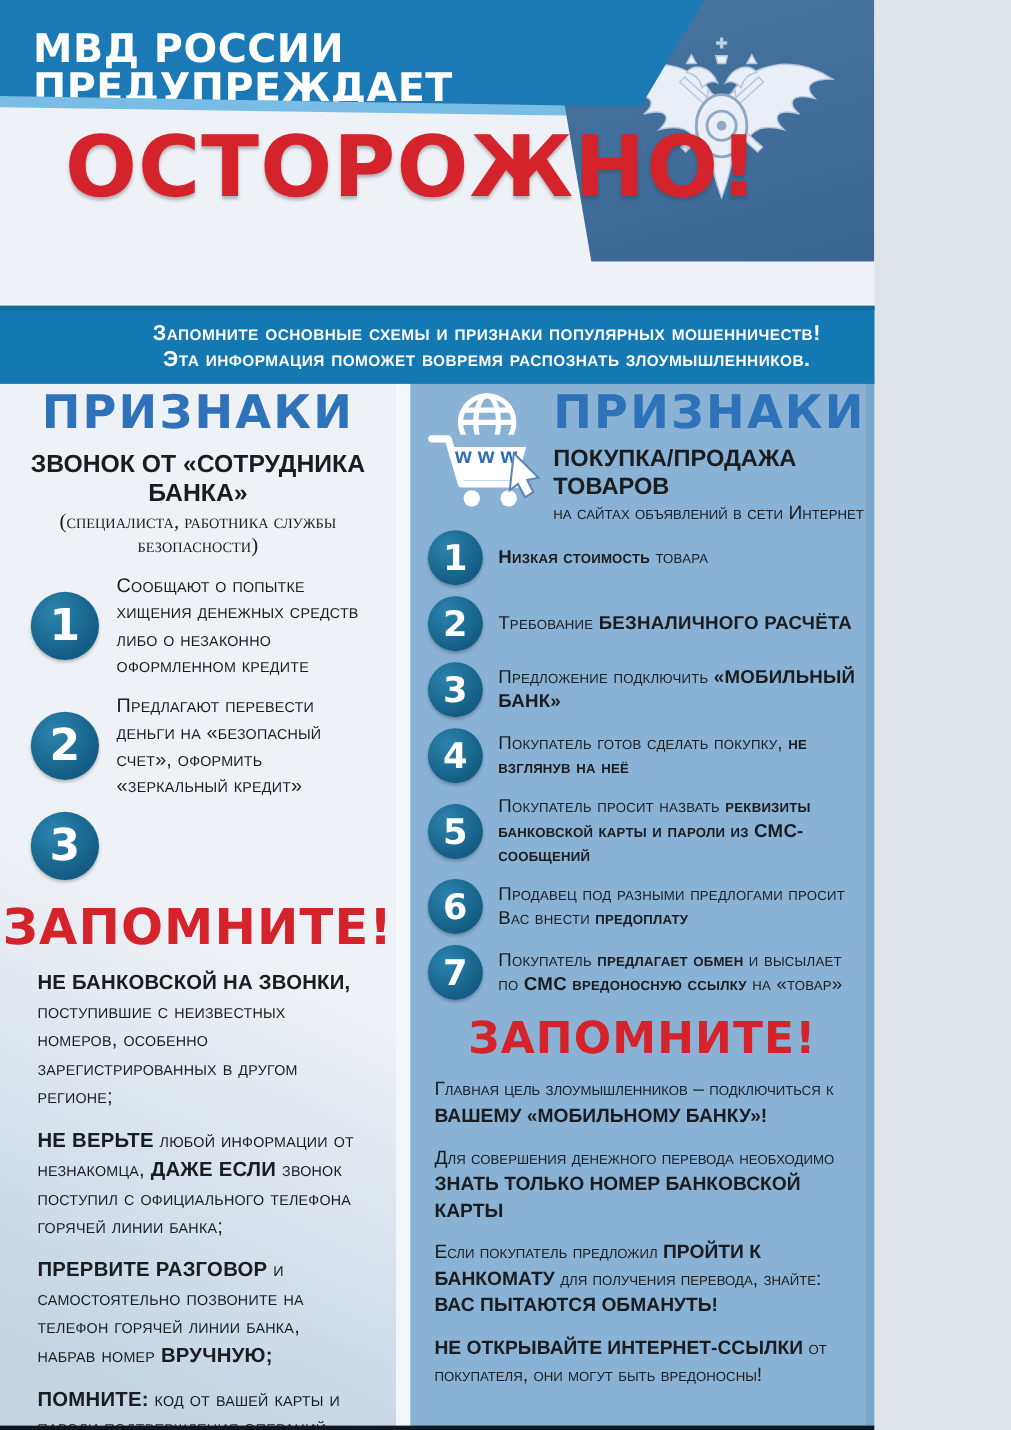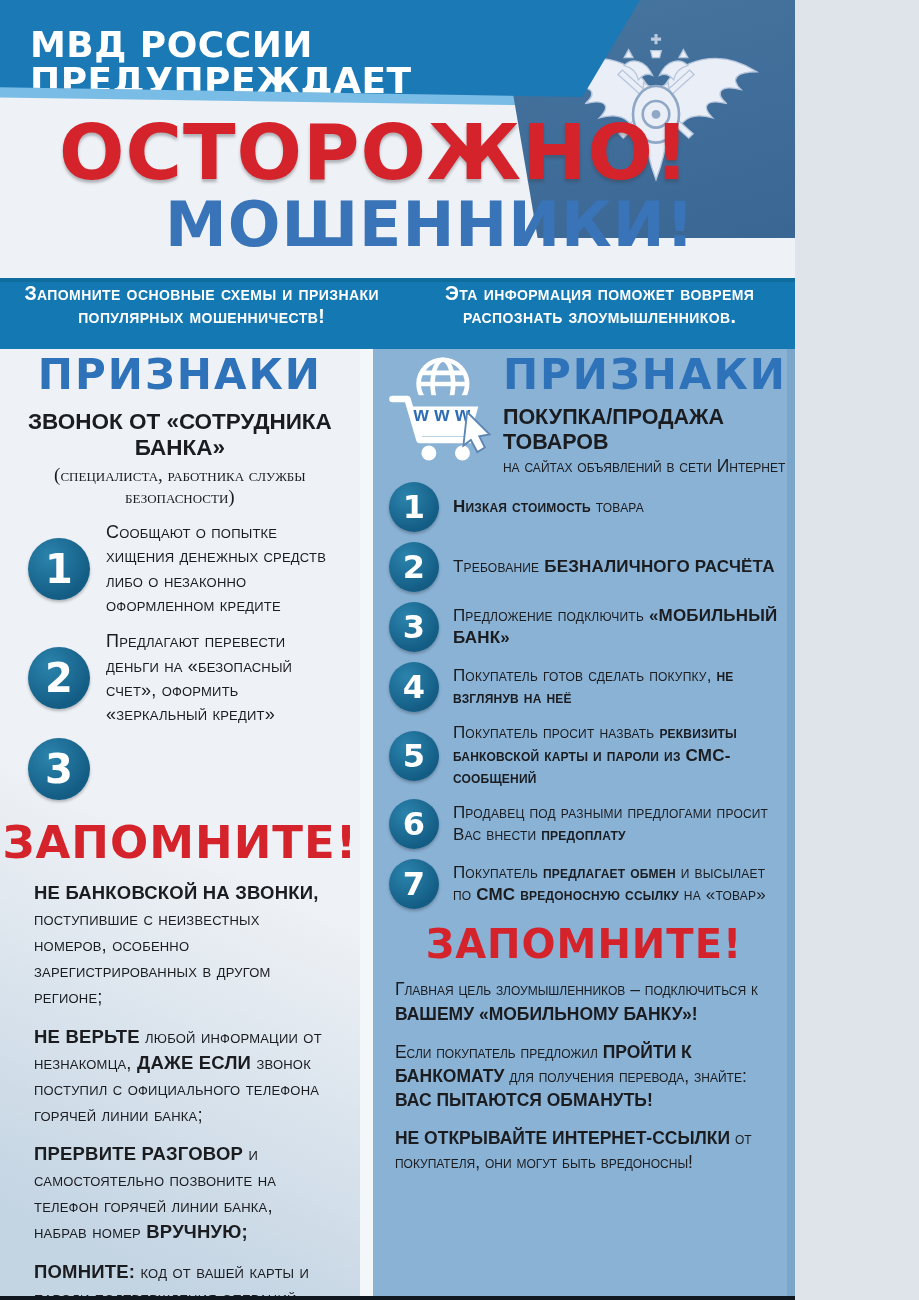--- a/index.html
+++ b/index.html
@@ -15,21 +15,21 @@
   .emblem-panel{position:absolute;top:0;right:0;width:312px;height:238px;z-index:1;
           background:linear-gradient(165deg,#46759f,#3a6694);
           clip-path:polygon(4.5% 0,100% 0,100% 100%,17.5% 100%);}
   .eagle{position:absolute;left:58px;top:14px;width:230px;height:190px;}
   .warn1{position:absolute;top:114px;left:28px;width:628px;text-align:center;z-index:3;
          font:900 77px/1 "DejaVu Sans",sans-serif;color:#d5232c;letter-spacing:1px;
          text-shadow:0 3px 3px rgba(60,60,70,.35);margin-left:31px;}
   .warn2{position:absolute;top:194px;left:130px;width:600px;text-align:center;z-index:3;
          font:900 62px/1 "DejaVu Sans",sans-serif;color:#3a74b8;letter-spacing:1px;}
   .intro-band{position:absolute;top:278px;left:0;width:100%;height:67px;background:#1478b3;
-         border-top:4px solid #0e6d9c;display:flex;flex-direction:row;justify-content:center;gap:1px;z-index:4;}
+         border-top:4px solid #0e6d9c;display:flex;flex-direction:column;justify-content:center;gap:1px;z-index:4;padding-left:45px;}
   .intro-band p{margin:0;text-align:center;color:#fff;font-size:19.5px;font-weight:700;
          font-variant:small-caps;letter-spacing:.4px;}
 
   
   .cols{position:absolute;top:345px;left:0;right:0;bottom:0;display:flex;z-index:2;}
   .col-left{width:437px;background:linear-gradient(205deg,#eef1f5 52%,#c3d4e3 92%);
          display:flex;flex-direction:column;}
   .gutter{width:16px;background:#f3f7fa;}
   .col-right{flex:1;background:#8ab2d5;box-shadow:inset -8px 0 0 #7aa6cc;
          display:flex;flex-direction:column;}
@@ -102,21 +102,20 @@
           <path d="M125 20 h10 v2 h-10 z"></path>
         <path d="M116 70 C112 110 118 148 130 180 C142 148 148 110 144 70 C134 78 126 78 116 70 Z"></path>
       </g>
       <ellipse cx="130" cy="106" rx="26" ry="32" fill="#e9eef7" stroke="#8fa8c6" stroke-width="3"></ellipse>
       <circle cx="130" cy="106" r="15" fill="none" stroke="#8fa8c6" stroke-width="3"></circle>
       <circle cx="130" cy="106" r="5" fill="#8fa8c6"></circle>
     </svg>
   </div>
 
   <div class="warn1">ОСТОРОЖНО!</div>
-  <div class="warn2">МОШЕННИКИ!</div>
 
   <div class="intro-band">
     <p>Запомните основные схемы и признаки популярных мошенничеств!</p>
     <p>Эта информация поможет вовремя распознать злоумышленников.</p>
   </div>
 
   <div class="cols">
 
     <div class="col-left">
       <div class="col-heading">ПРИЗНАКИ</div>
@@ -214,19 +213,20 @@
         <div class="item-text-r"><span>Продавец под разными предлогами просит Вас внести </span><span class="b">предоплату</span></div>
       </div>
       <div class="item-r">
         <div class="num num-r">7</div>
         <div class="item-text-r"><span>Покупатель </span><span class="b">предлагает обмен</span><span> и высылает по </span><span class="b">СМС вредоносную ссылку</span><span> на «товар»</span></div>
       </div>
 
       <div class="remember remember-r">ЗАПОМНИТЕ!</div>
 
       <p class="para-r"><span>Главная цель злоумышленников – подключиться к </span><span class="b">ВАШЕМУ «МОБИЛЬНОМУ БАНКУ»!</span></p>
+      <p class="para-r"><span>Для совершения денежного перевода необходимо </span><span class="b">ЗНАТЬ ТОЛЬКО НОМЕР БАНКОВСКОЙ КАРТЫ</span></p>
       <p class="para-r"><span>Если покупатель предложил </span><span class="b">ПРОЙТИ К БАНКОМАТУ</span><span> для получения перевода, знайте: </span><span class="b">ВАС ПЫТАЮТСЯ ОБМАНУТЬ!</span></p>
       <p class="para-r"><span class="b">НЕ ОТКРЫВАЙТЕ ИНТЕРНЕТ-ССЫЛКИ</span><span> от покупателя, они могут быть вредоносны!</span></p>
     </div>
   </div>
 
   <div class="bottom-bar"></div>
 </div>
 
 </body></html>

